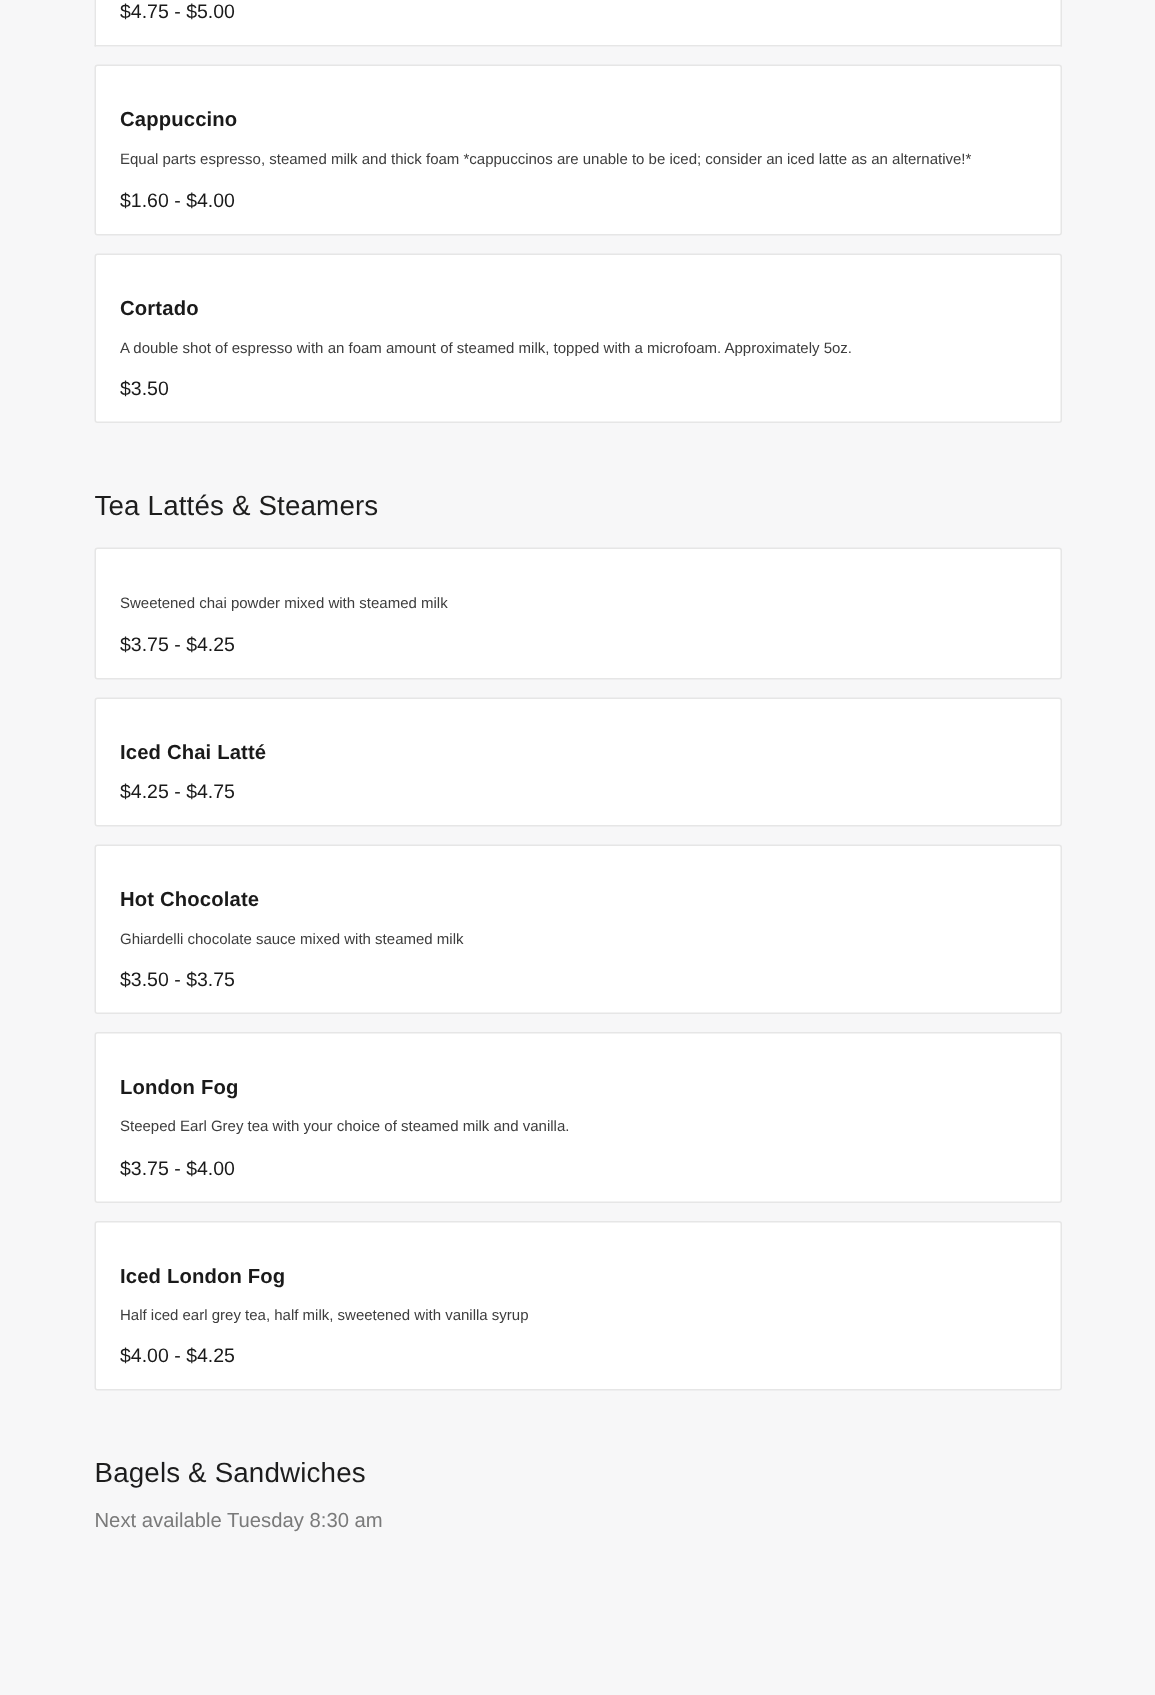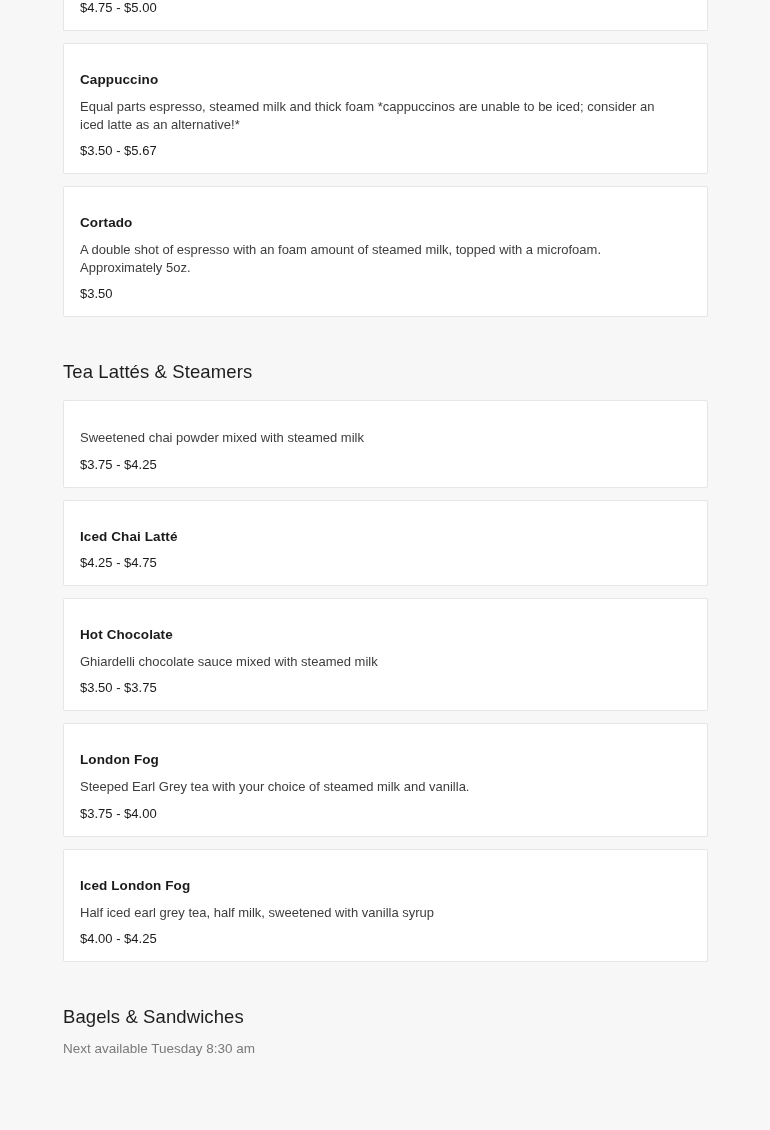--- a/index.html
+++ b/index.html
@@ -43,21 +43,21 @@
   }
   .card-title {
     font-size: 13.5px;
     font-weight: bold;
     color: #1a1a1a;
     line-height: 16px;
     margin: 0 0 10px 0;
     letter-spacing: 0.1px;
   }
   .card-desc {
-    font-size: 13px;
+    font-size: 10px;
     color: #3d3d3d;
     line-height: 17.5px;
     margin: 0 0 10px 0;
     max-width: 600px;
   }
   .card-price {
     font-size: 13px;
     color: #1a1a1a;
     line-height: 16px;
     margin: 0;
@@ -92,21 +92,21 @@
 <div class="page">
   <div class="menu-wrap">
 
     <div class="card first-partial">
       <p class="card-price">$4.75 - $5.00</p>
     </div>
 
     <div class="card">
       <p class="card-title">Cappuccino</p>
       <p class="card-desc">Equal parts espresso, steamed milk and thick foam *cappuccinos are unable to be iced; consider an iced latte as an alternative!*</p>
-      <p class="card-price">$3.50 - $5.67</p>
+      <p class="card-price">$1.60 - $4.00</p>
     </div>
 
     <div class="card">
       <p class="card-title">Cortado</p>
       <p class="card-desc">A double shot of espresso with an foam amount of steamed milk, topped with a microfoam. Approximately 5oz.</p>
       <p class="card-price">$3.50</p>
     </div>
 
     <div class="section-block">
       <h2 class="section-heading">Tea Lattés &amp; Steamers</h2>

